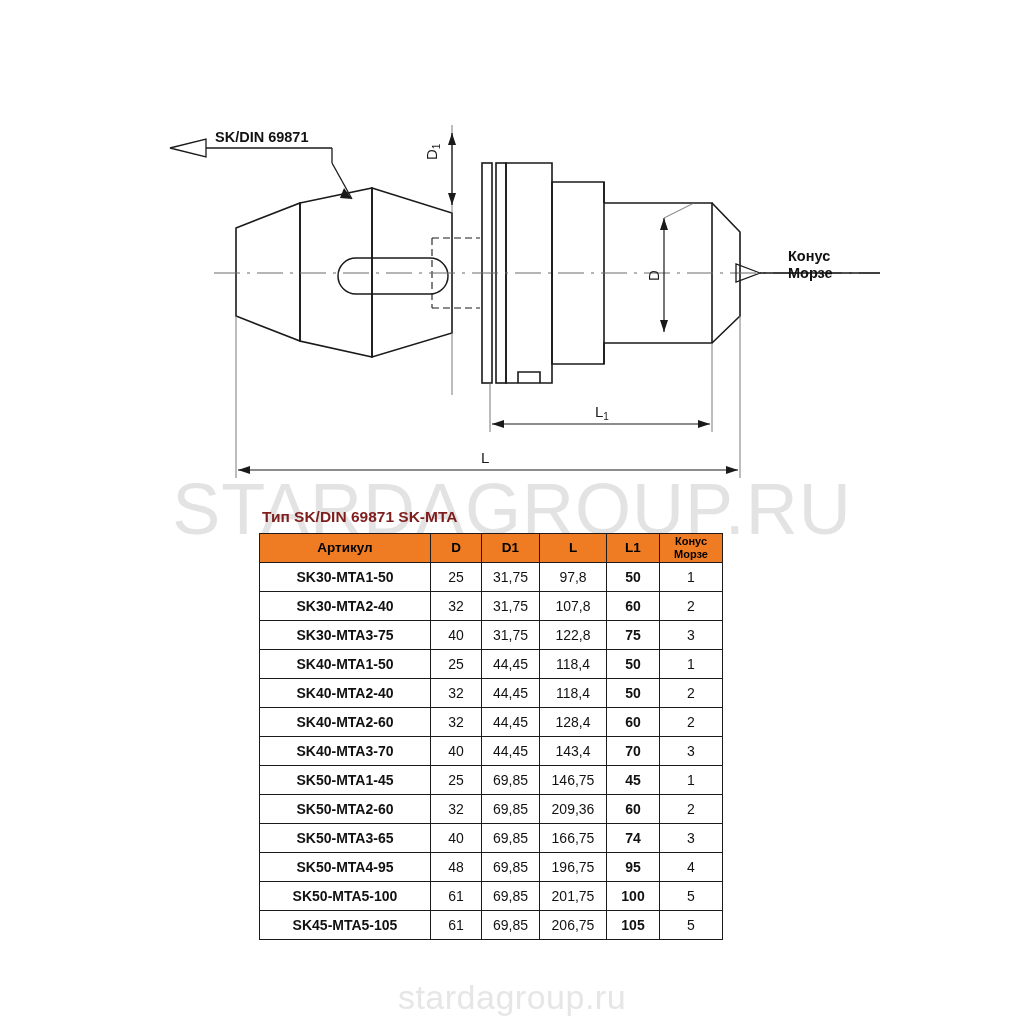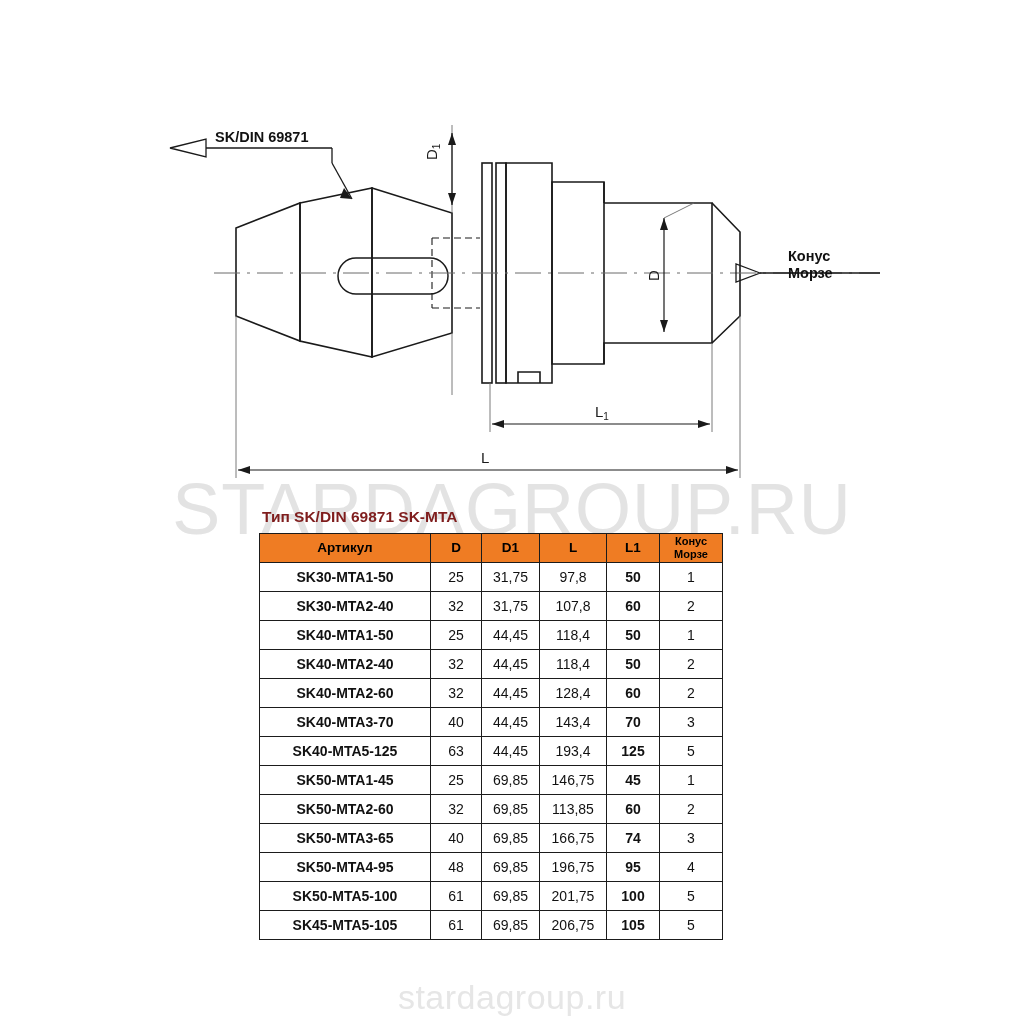--- a/index.html
+++ b/index.html
@@ -241,20 +241,28 @@
       </tr>
       <tr>
         <td class="art col-art">SK30-MTA2-40</td>
         <td class="col-d">32</td>
         <td class="col-d1">31,75</td>
         <td class="col-l">107,8</td>
         <td class="col-l1">60</td>
         <td class="col-mt">2</td>
       </tr>
       <tr>
+        <td class="art col-art">SK30-MTA3-75</td>
+        <td class="col-d">40</td>
+        <td class="col-d1">31,75</td>
+        <td class="col-l">122,8</td>
+        <td class="col-l1">75</td>
+        <td class="col-mt">3</td>
+      </tr>
+      <tr>
         <td class="art col-art">SK40-MTA1-50</td>
         <td class="col-d">25</td>
         <td class="col-d1">44,45</td>
         <td class="col-l">118,4</td>
         <td class="col-l1">50</td>
         <td class="col-mt">1</td>
       </tr>
       <tr>
         <td class="art col-art">SK40-MTA2-40</td>
         <td class="col-d">32</td>
@@ -273,40 +281,32 @@
       </tr>
       <tr>
         <td class="art col-art">SK40-MTA3-70</td>
         <td class="col-d">40</td>
         <td class="col-d1">44,45</td>
         <td class="col-l">143,4</td>
         <td class="col-l1">70</td>
         <td class="col-mt">3</td>
       </tr>
       <tr>
-        <td class="art col-art">SK40-MTA5-125</td>
-        <td class="col-d">63</td>
-        <td class="col-d1">44,45</td>
-        <td class="col-l">193,4</td>
-        <td class="col-l1">125</td>
-        <td class="col-mt">5</td>
-      </tr>
-      <tr>
         <td class="art col-art">SK50-MTA1-45</td>
         <td class="col-d">25</td>
         <td class="col-d1">69,85</td>
         <td class="col-l">146,75</td>
         <td class="col-l1">45</td>
         <td class="col-mt">1</td>
       </tr>
       <tr>
         <td class="art col-art">SK50-MTA2-60</td>
         <td class="col-d">32</td>
         <td class="col-d1">69,85</td>
-        <td class="col-l">113,85</td>
+        <td class="col-l">209,36</td>
         <td class="col-l1">60</td>
         <td class="col-mt">2</td>
       </tr>
       <tr>
         <td class="art col-art">SK50-MTA3-65</td>
         <td class="col-d">40</td>
         <td class="col-d1">69,85</td>
         <td class="col-l">166,75</td>
         <td class="col-l1">74</td>
         <td class="col-mt">3</td>

